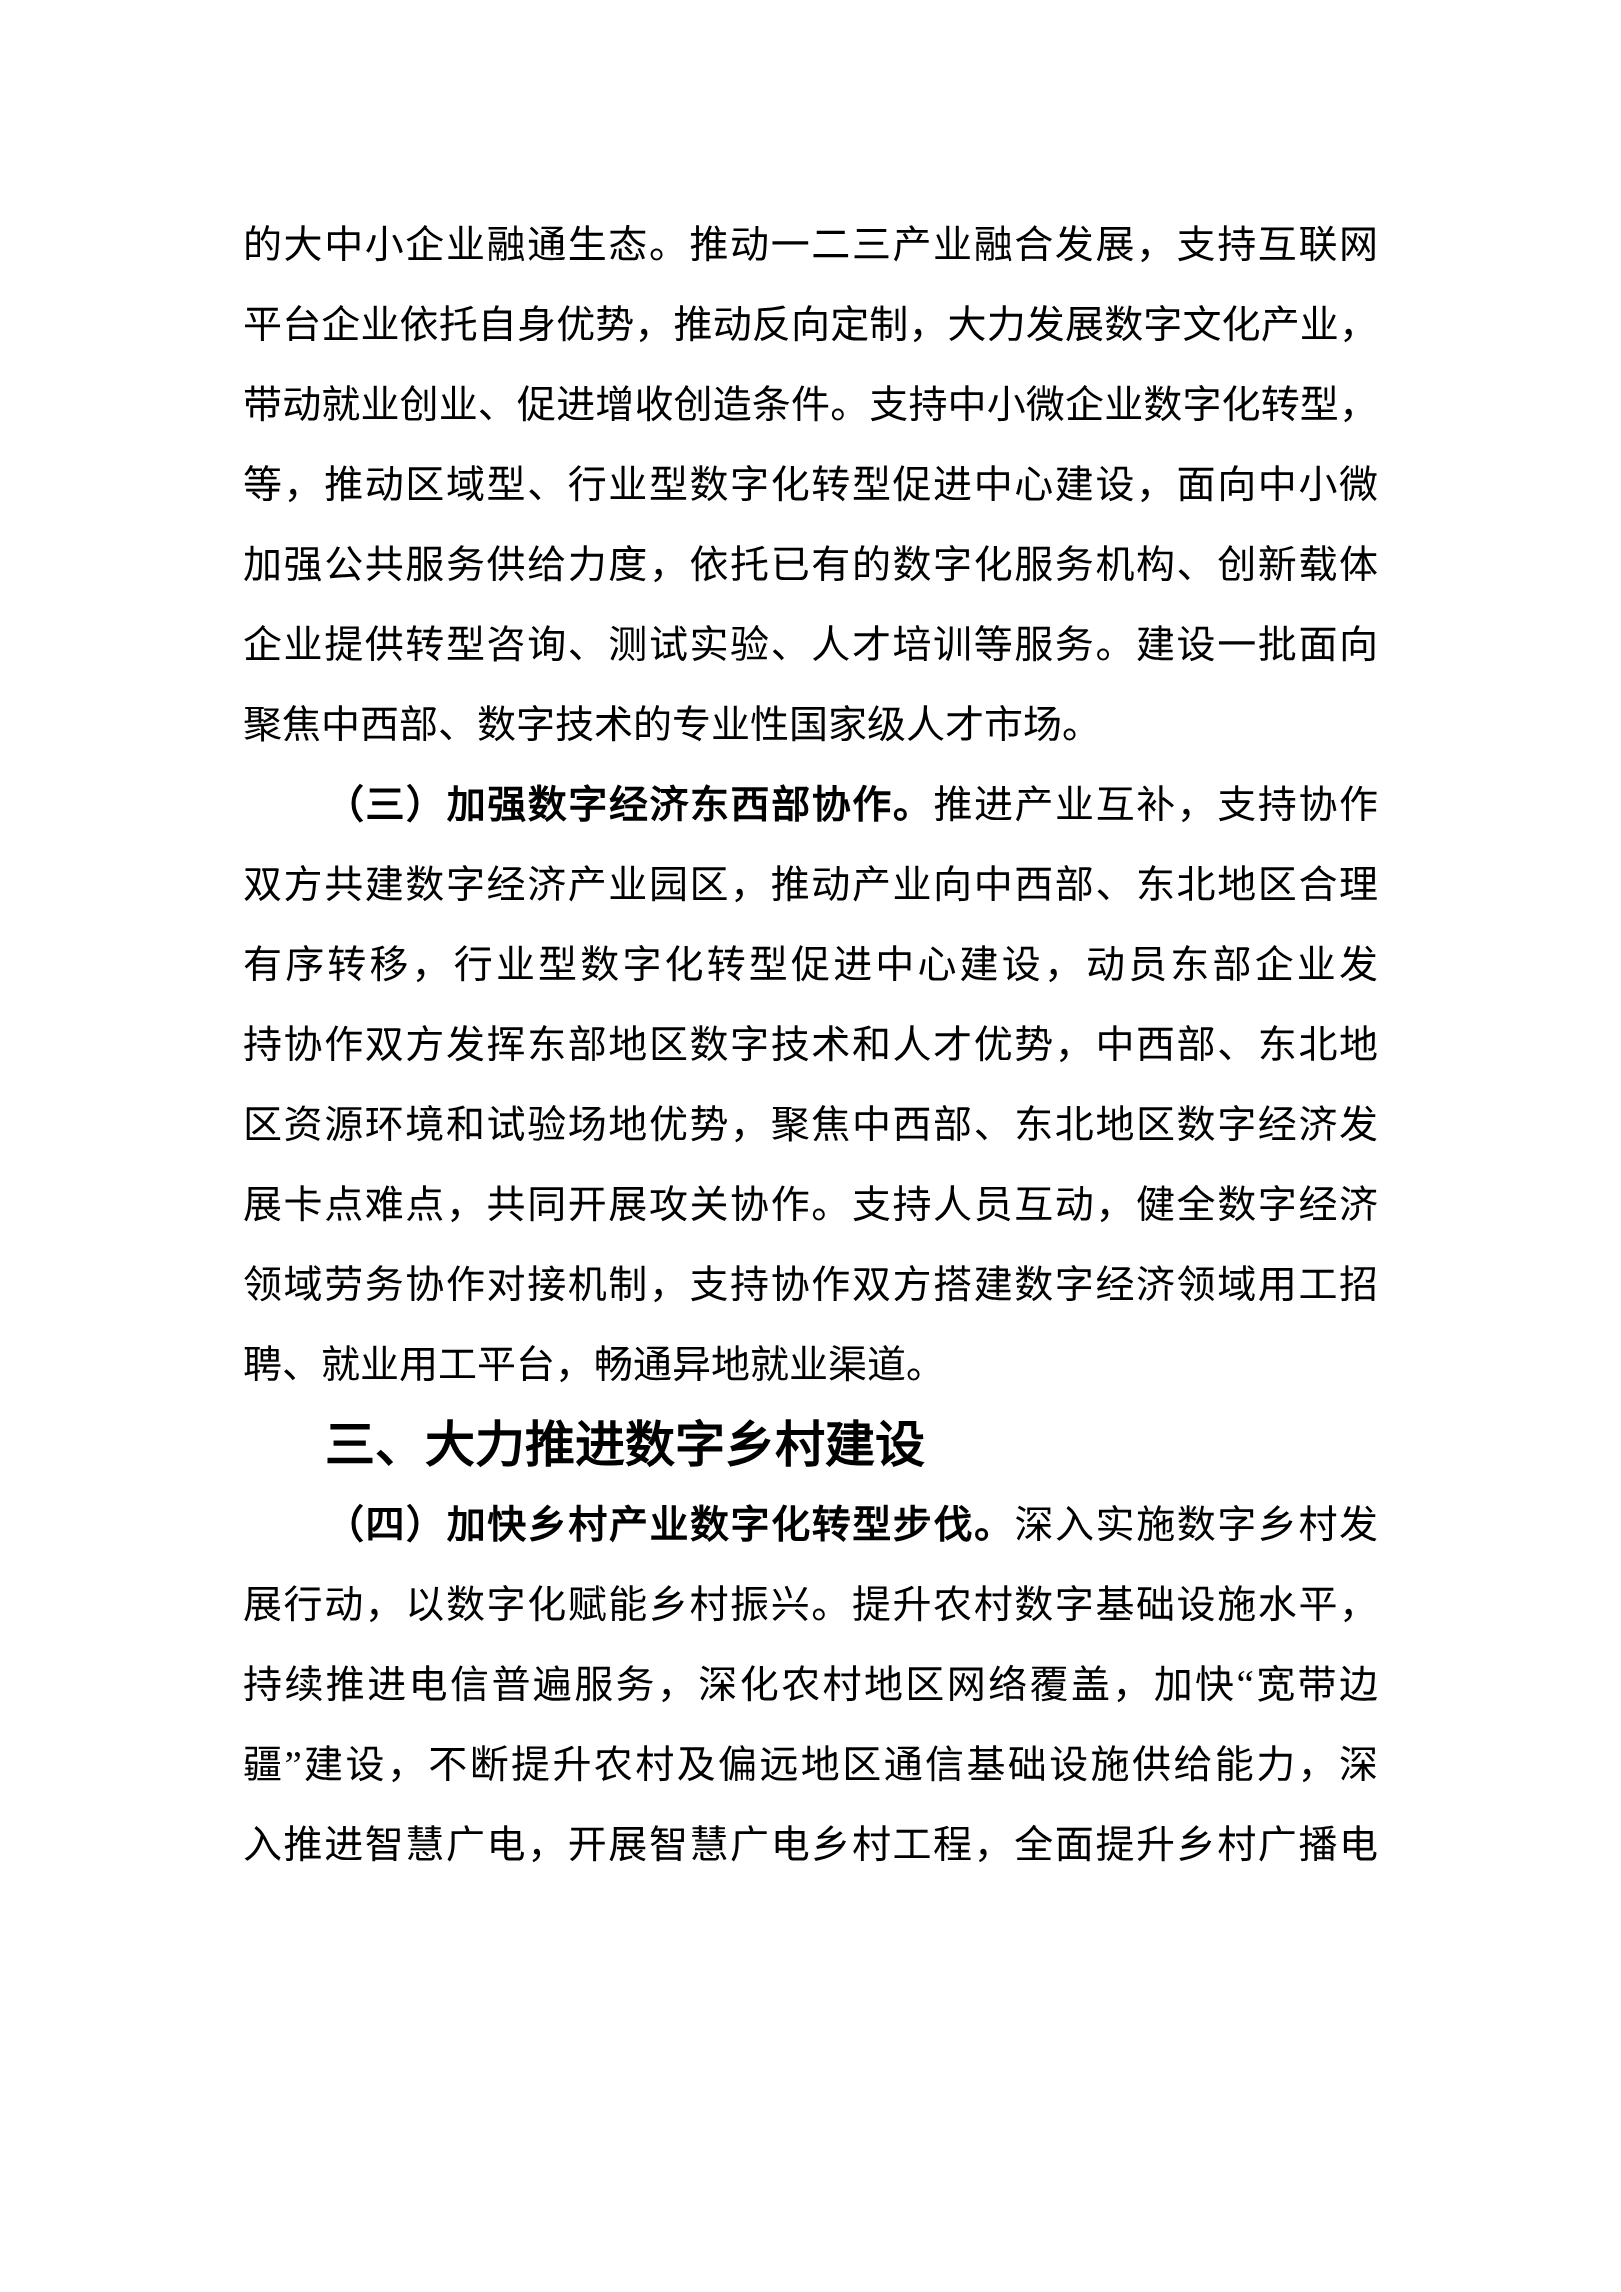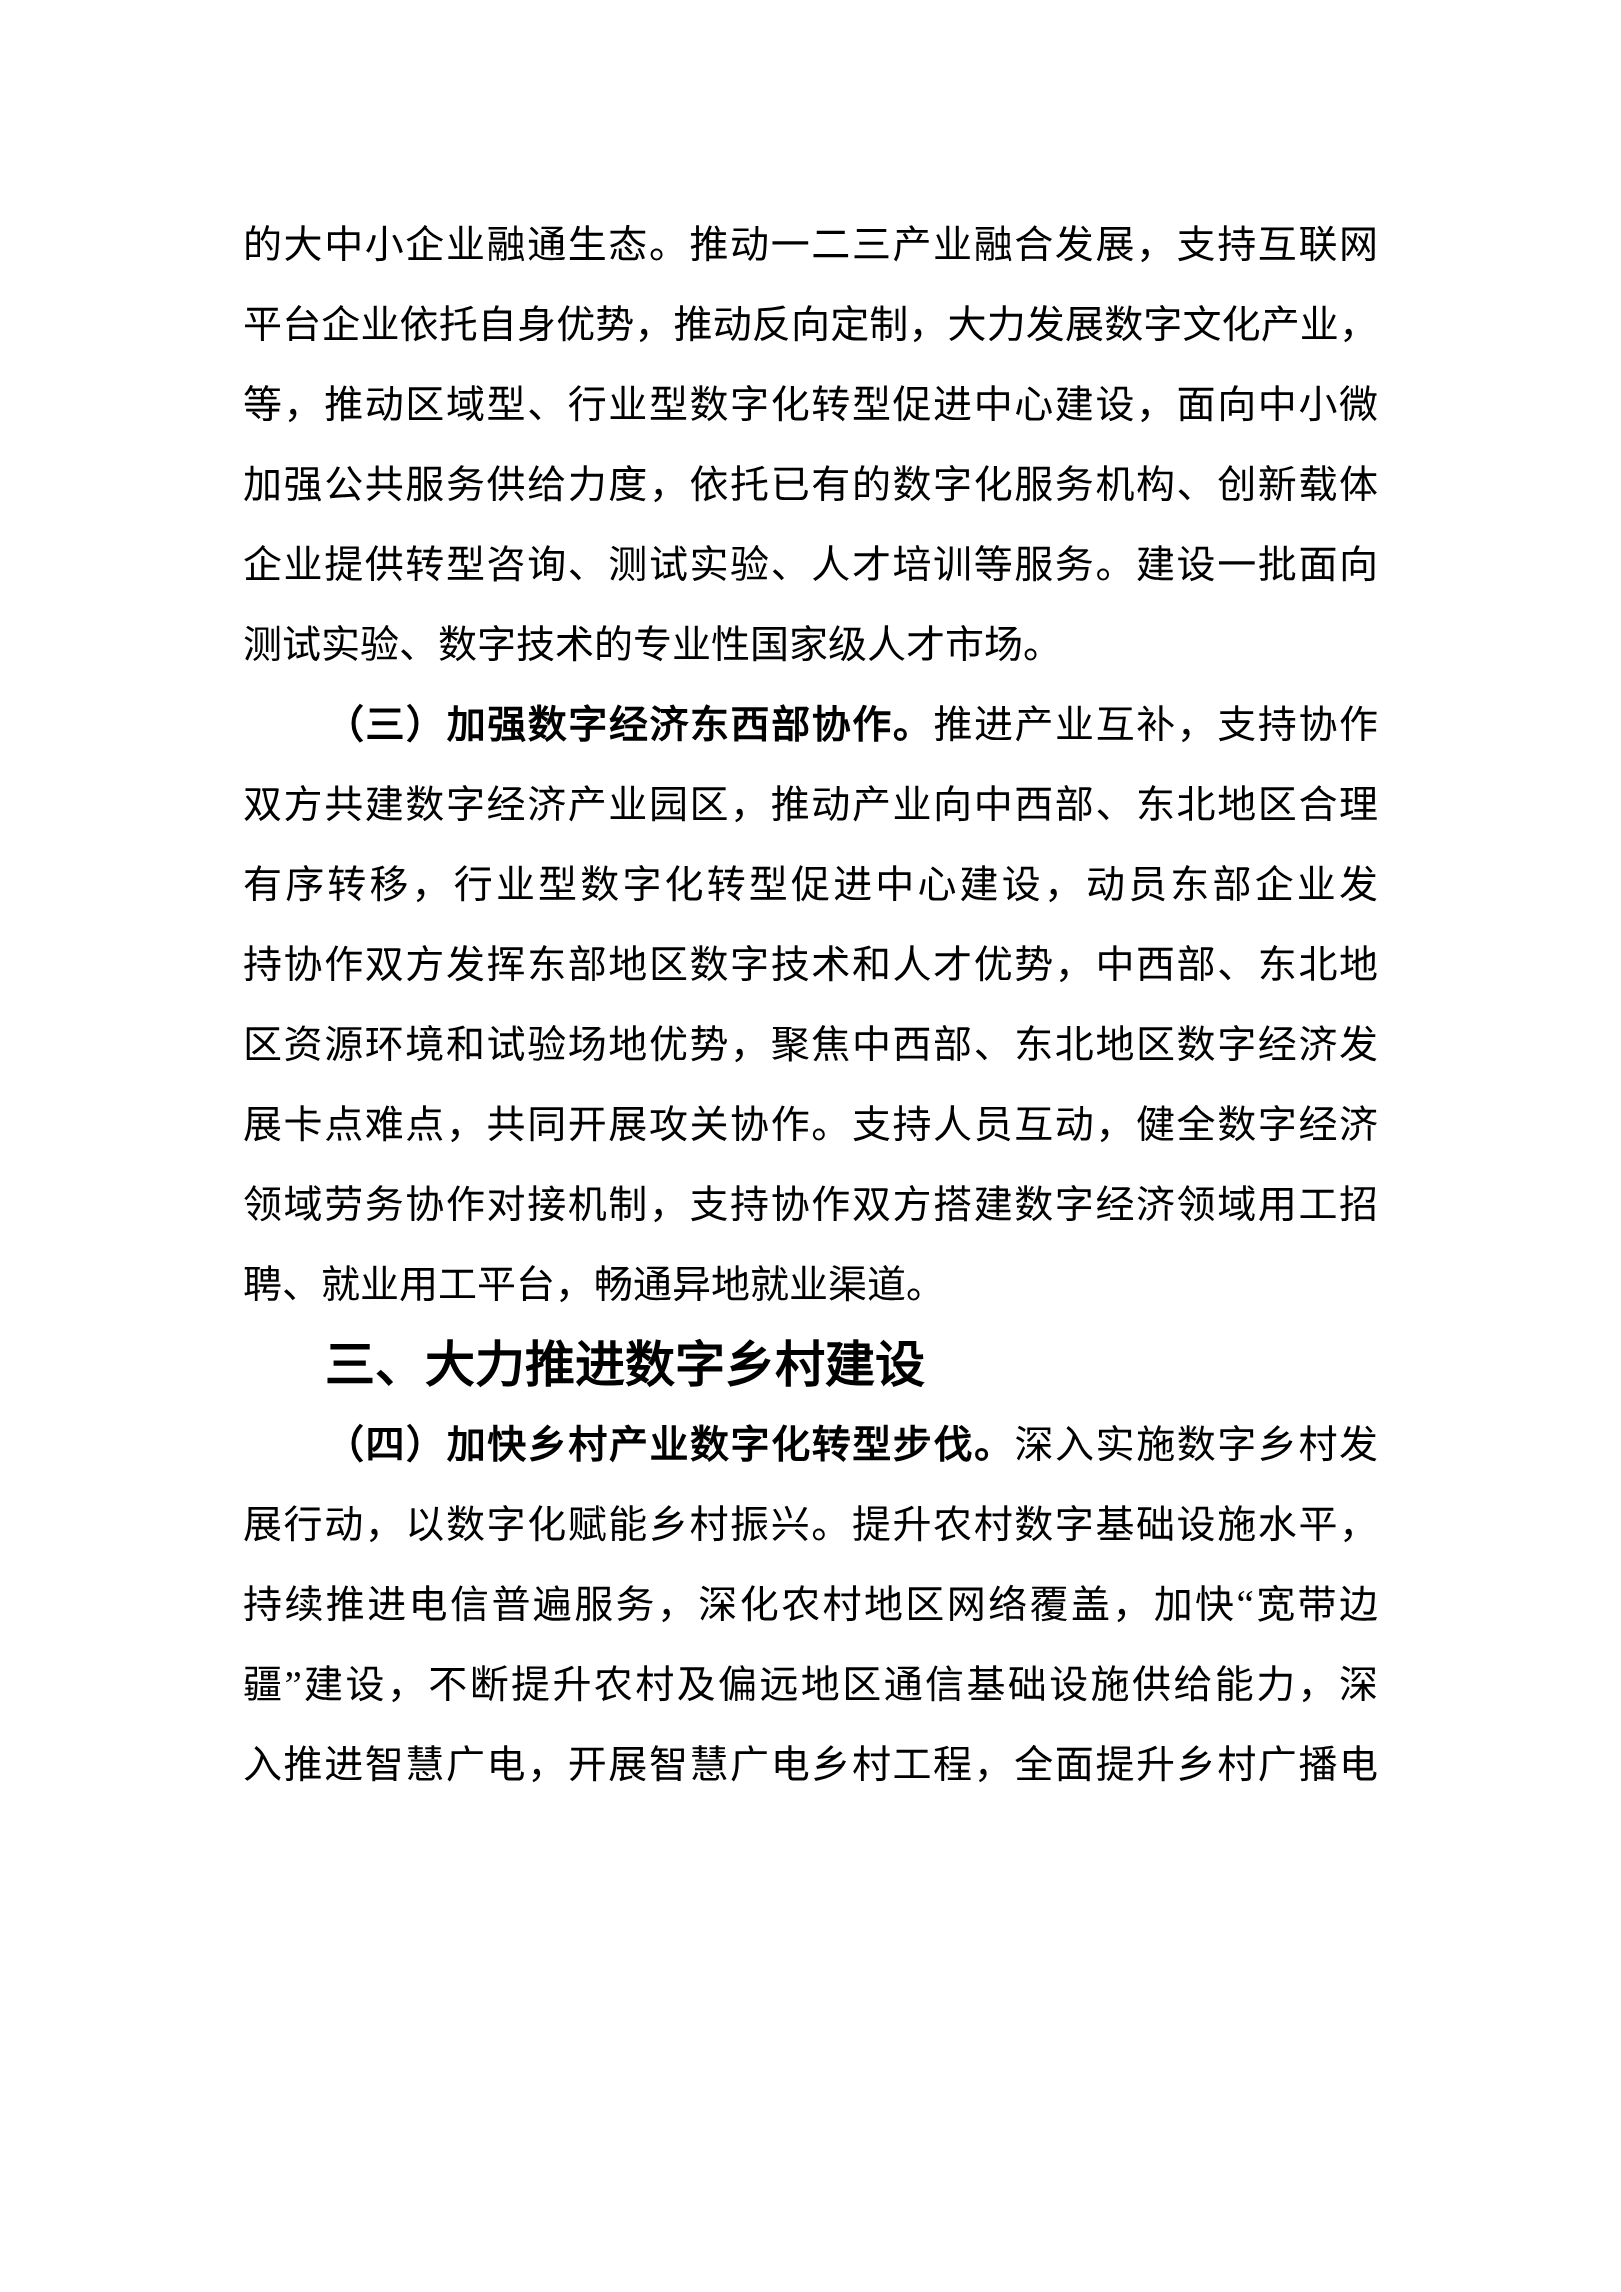--- a/index.html
+++ b/index.html
@@ -56,24 +56,25 @@
   }
 </style>
 </head>
 <body>
 
 <div class="page">
   <div class="textblock">
 
     <div class="line"><span>的大中小企业融通生态。推动一二三产业融合发展，支持互联网</span></div>
     <div class="line"><span>平台企业依托自身优势，推动反向定制，大力发展数字文化产业，</span></div>
+    <div class="line"><span>带动就业创业、促进增收创造条件。支持中小微企业数字化转型，</span></div>
     <div class="line"><span>等，推动区域型、行业型数字化转型促进中心建设，面向中小微</span></div>
     <div class="line"><span>加强公共服务供给力度，依托已有的数字化服务机构、创新载体</span></div>
     <div class="line"><span>企业提供转型咨询、测试实验、人才培训等服务。建设一批面向</span></div>
-    <div class="line para-end"><span>测试实验、数字技术的专业性国家级人才市场。</span></div>
+    <div class="line para-end"><span>聚焦中西部、数字技术的专业性国家级人才市场。</span></div>
 
     <div class="line indent"><span class="lead">（三）加强数字经济东西部协作。</span><span>推进产业互补，支持协作</span></div>
     <div class="line"><span>双方共建数字经济产业园区，推动产业向中西部、东北地区合理</span></div>
     <div class="line"><span>有序转移，行业型数字化转型促进中心建设，动员东部企业发</span></div>
     <div class="line"><span>持协作双方发挥东部地区数字技术和人才优势，中西部、东北地</span></div>
     <div class="line"><span>区资源环境和试验场地优势，聚焦中西部、东北地区数字经济发</span></div>
     <div class="line"><span>展卡点难点，共同开展攻关协作。支持人员互动，健全数字经济</span></div>
     <div class="line"><span>领域劳务协作对接机制，支持协作双方搭建数字经济领域用工招</span></div>
     <div class="line para-end"><span>聘、就业用工平台，畅通异地就业渠道。</span></div>
 

